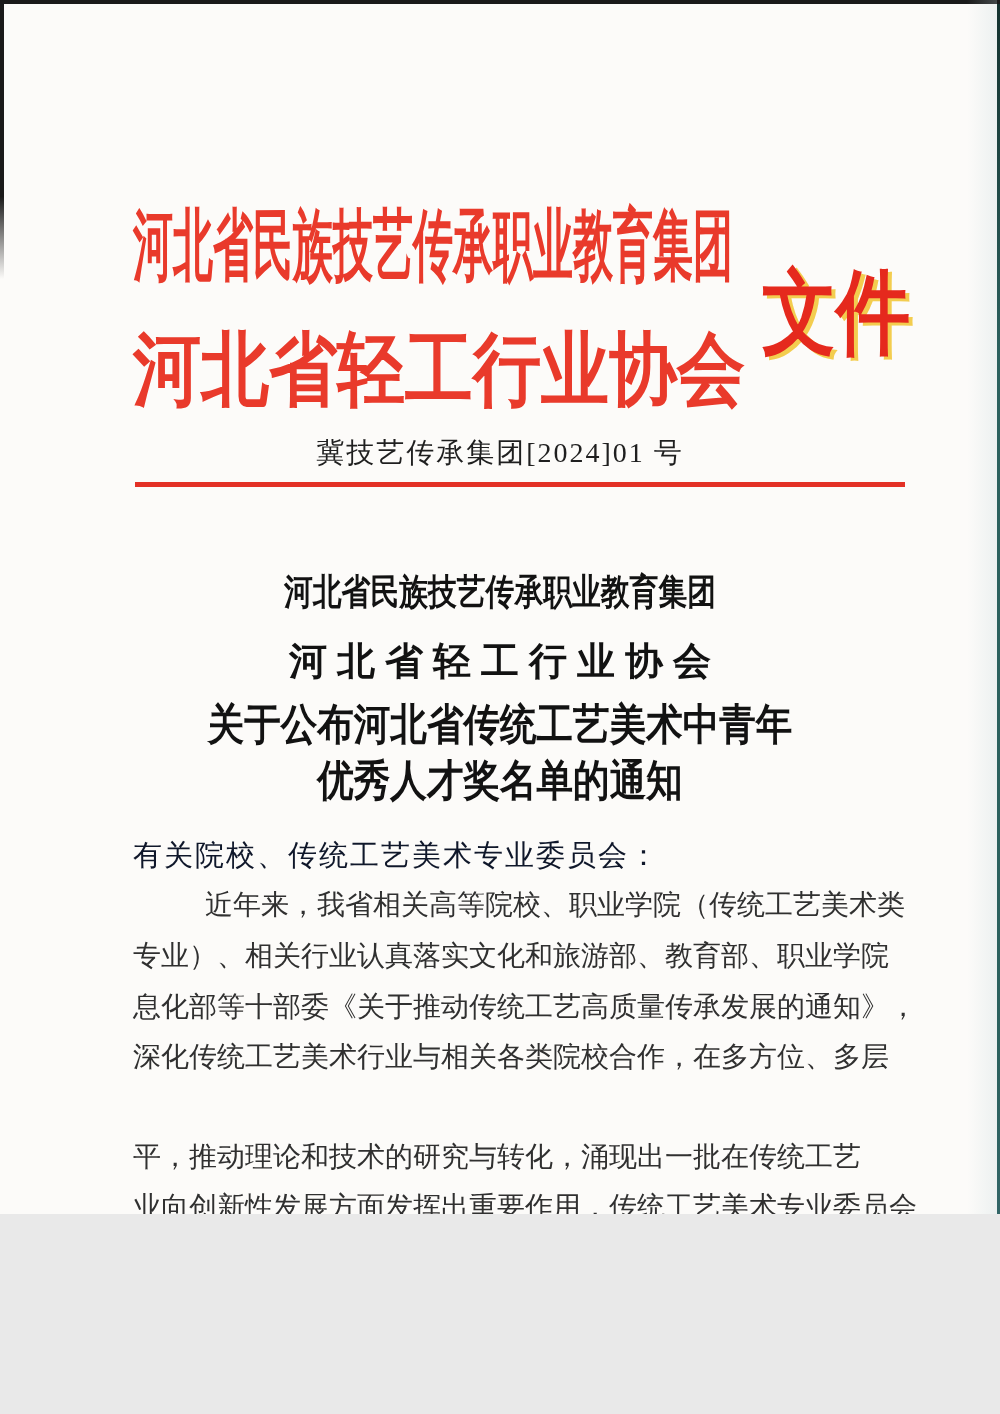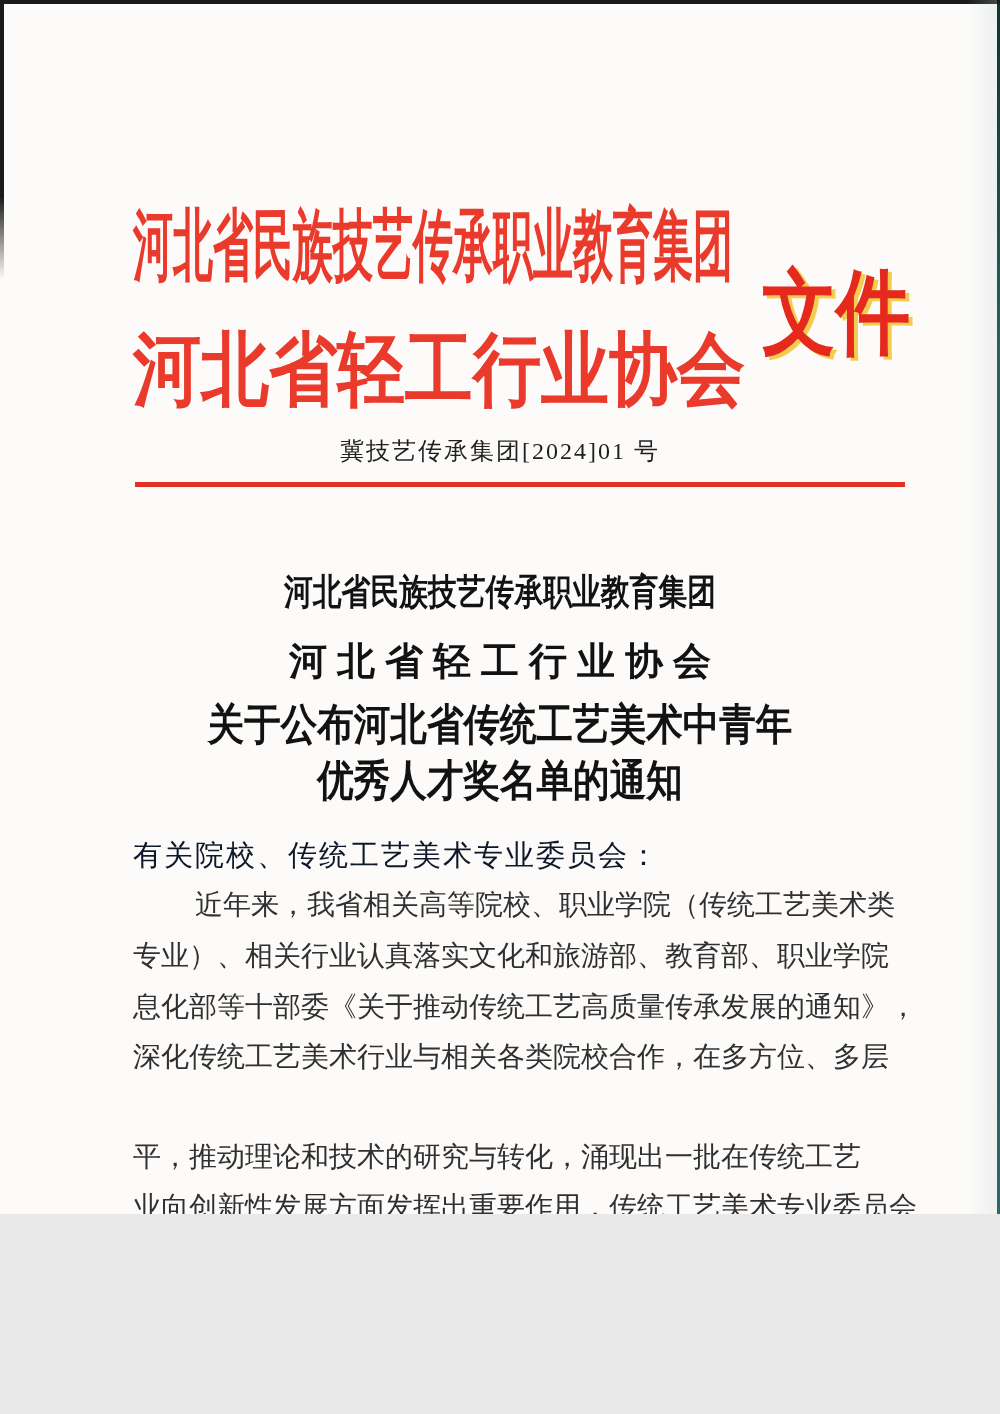--- a/index.html
+++ b/index.html
@@ -48,21 +48,21 @@
   .doc-label {
     position: absolute; left: 762px; top: 266px;
     font-size: 74px; line-height: 1; font-weight: bold;
     color: #e5291d; white-space: nowrap;
     transform: scaleY(1.25); transform-origin: 0 0;
     font-family: "Liberation Sans", sans-serif;
     text-shadow: 4px 3px 0 rgba(242,200,60,0.9);
   }
   .doc-number {
     position: absolute; left: 0; top: 438px; width: 1000px;
-    text-align: center; font-size: 24px; line-height: 1.1;
+    text-align: center; font-size: 28px; line-height: 1.1;
     color: #1f1f1f; letter-spacing: 2px;
     font-family: "Liberation Serif", serif;
   }
   .red-rule {
     position: absolute; left: 135px; top: 482px; width: 770px; height: 5px;
     background: #e33126;
   }
 
   
   .title-a {
@@ -100,21 +100,21 @@
     font-size: 29px; line-height: 1.2; color: #0f172a;
     letter-spacing: 2px; white-space: nowrap;
     font-family: "Liberation Serif", serif;
   }
   .body-line {
     position: absolute; left: 133px;
     font-size: 28px; line-height: 1.2; color: #303030;
     white-space: nowrap;
     font-family: "Liberation Serif", serif;
   }
-  .body-line.indent { left: 195px; }
+  .body-line.indent { left: 205px; }
   .bl-0 { top: 888px; }
   .bl-1 { top: 939px; }
   .bl-2 { top: 990px; }
   .bl-3 { top: 1040px; }
   .bl-4 { top: 1090px; }
   .bl-5 { top: 1140px; }
   .bl-6 { top: 1190px; }
 
   .page-number {
     position: absolute; left: 0; top: 1310px; width: 1000px;

